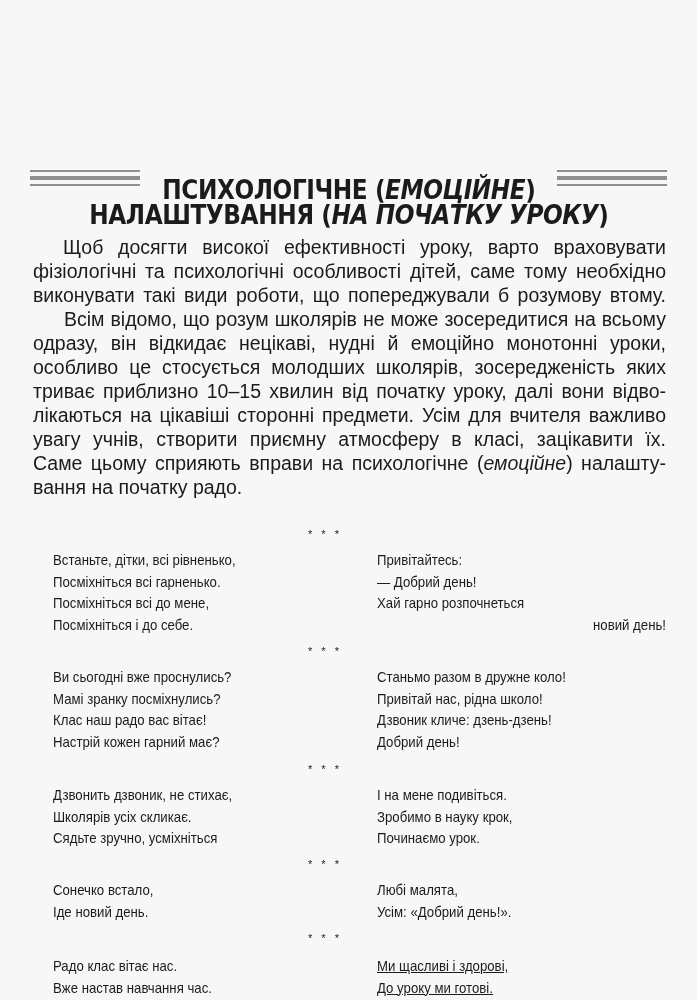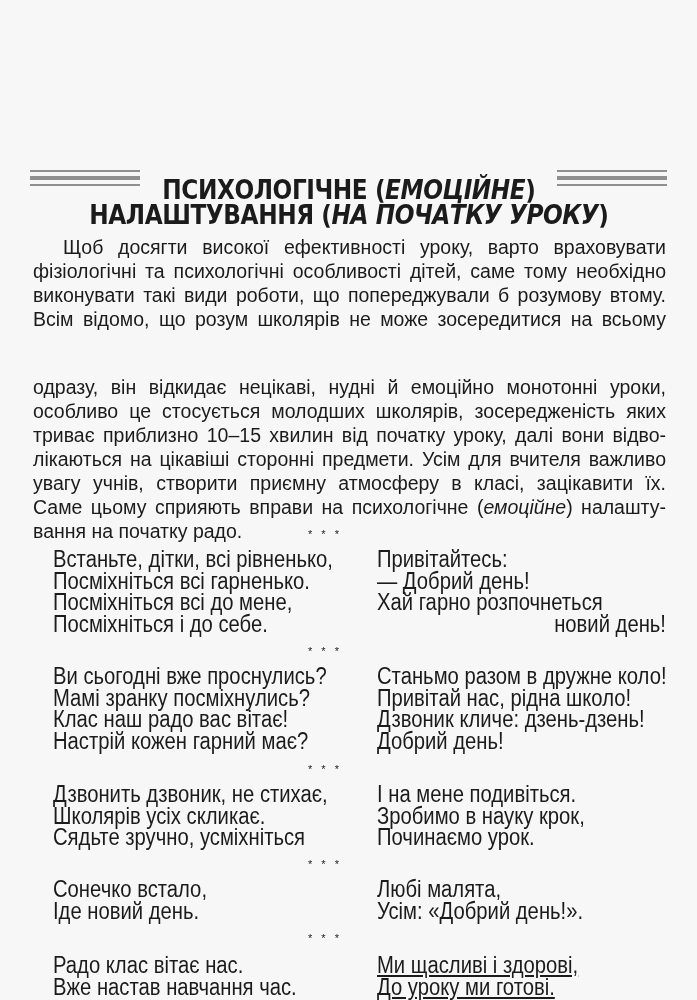--- a/index.html
+++ b/index.html
@@ -40,21 +40,21 @@
       text-align: justify; text-align-last: justify;
     }
     .para .line.last { text-align-last: left; }
     .para .line.indent { padding-left: 30px; }
     .para em { font-style: italic; }
 
     .stars {
       position: absolute; left: 0; width: 650px; text-align: center;
       font-size: 11px; letter-spacing: 3px;
     }
-    .poem { position: absolute; font-size: 23px; line-height: 21.5px; }
+    .poem { position: absolute; font-size: 15px; line-height: 21.5px; }
     .poem .ln { display: block; white-space: nowrap; height: 21.5px; }
     .poem .ln.right-align { text-align: right; }
     .col-l { left: 53px; width: 300px; }
     .col-r { left: 377px; width: 289px; }
   </style>
 </head>
 <body>
 
 <div class="rule left">
   <div class="a"></div>
@@ -71,22 +71,22 @@
   <span class="inner"><span>ПСИХОЛОГІЧНЕ (</span><em>ЕМОЦІЙНЕ</em><span>)</span></span>
 </div>
 <div class="title-row l2">
   <span class="inner"><span>НАЛАШТУВАННЯ (</span><em>НА ПОЧАТКУ УРОКУ</em><span>)</span></span>
 </div>
 
 <div class="para">
   <span class="line indent" style="white-space: nowrap;">Щоб досягти високої ефективності уроку, варто враховувати</span>
   <span class="line" style="white-space: nowrap;">фізіологічні та психологічні особливості дітей, саме тому необхідно</span>
   <span class="line" style="white-space: nowrap;">виконувати такі види роботи, що попереджували б розумову втому.</span>
-  <span class="line" style="white-space: nowrap;">Всім відомо, що розум школярів не може зосередитися на всьому</span>
-  <span class="line" style="white-space: nowrap; margin-top: 44px;">одразу, він відкидає нецікаві, нудні й емоційно монотонні уроки,</span>
+  <span class="line" style="white-space: nowrap; margin-left: 31px;">Всім відомо, що розум школярів не може зосередитися на всьому</span>
+  <span class="line" style="white-space: nowrap;">одразу, він відкидає нецікаві, нудні й емоційно монотонні уроки,</span>
   <span class="line" style="white-space: nowrap;">особливо це стосується молодших школярів, зосередженість яких</span>
   <span class="line" style="white-space: nowrap;">триває приблизно 10–15 хвилин від початку уроку, далі вони відво-</span>
   <span class="line" style="white-space: nowrap;">лікаються на цікавіші сторонні предмети. Усім для вчителя важливо</span>
   <span class="line" style="white-space: nowrap;">увагу учнів, створити приємну атмосферу в класі, зацікавити їх.</span>
   <span class="line" style="white-space: nowrap;"><span>Саме цьому сприяють вправи на психологічне (</span><em>емоційне</em><span>) налашту-</span></span>
   <span class="line last" style="white-space: nowrap;">вання на початку радо.</span>
 </div>
 
 <div class="stars" style="top:528px;">* * *</div>
 <div class="poem col-l" style="top:549px;">

